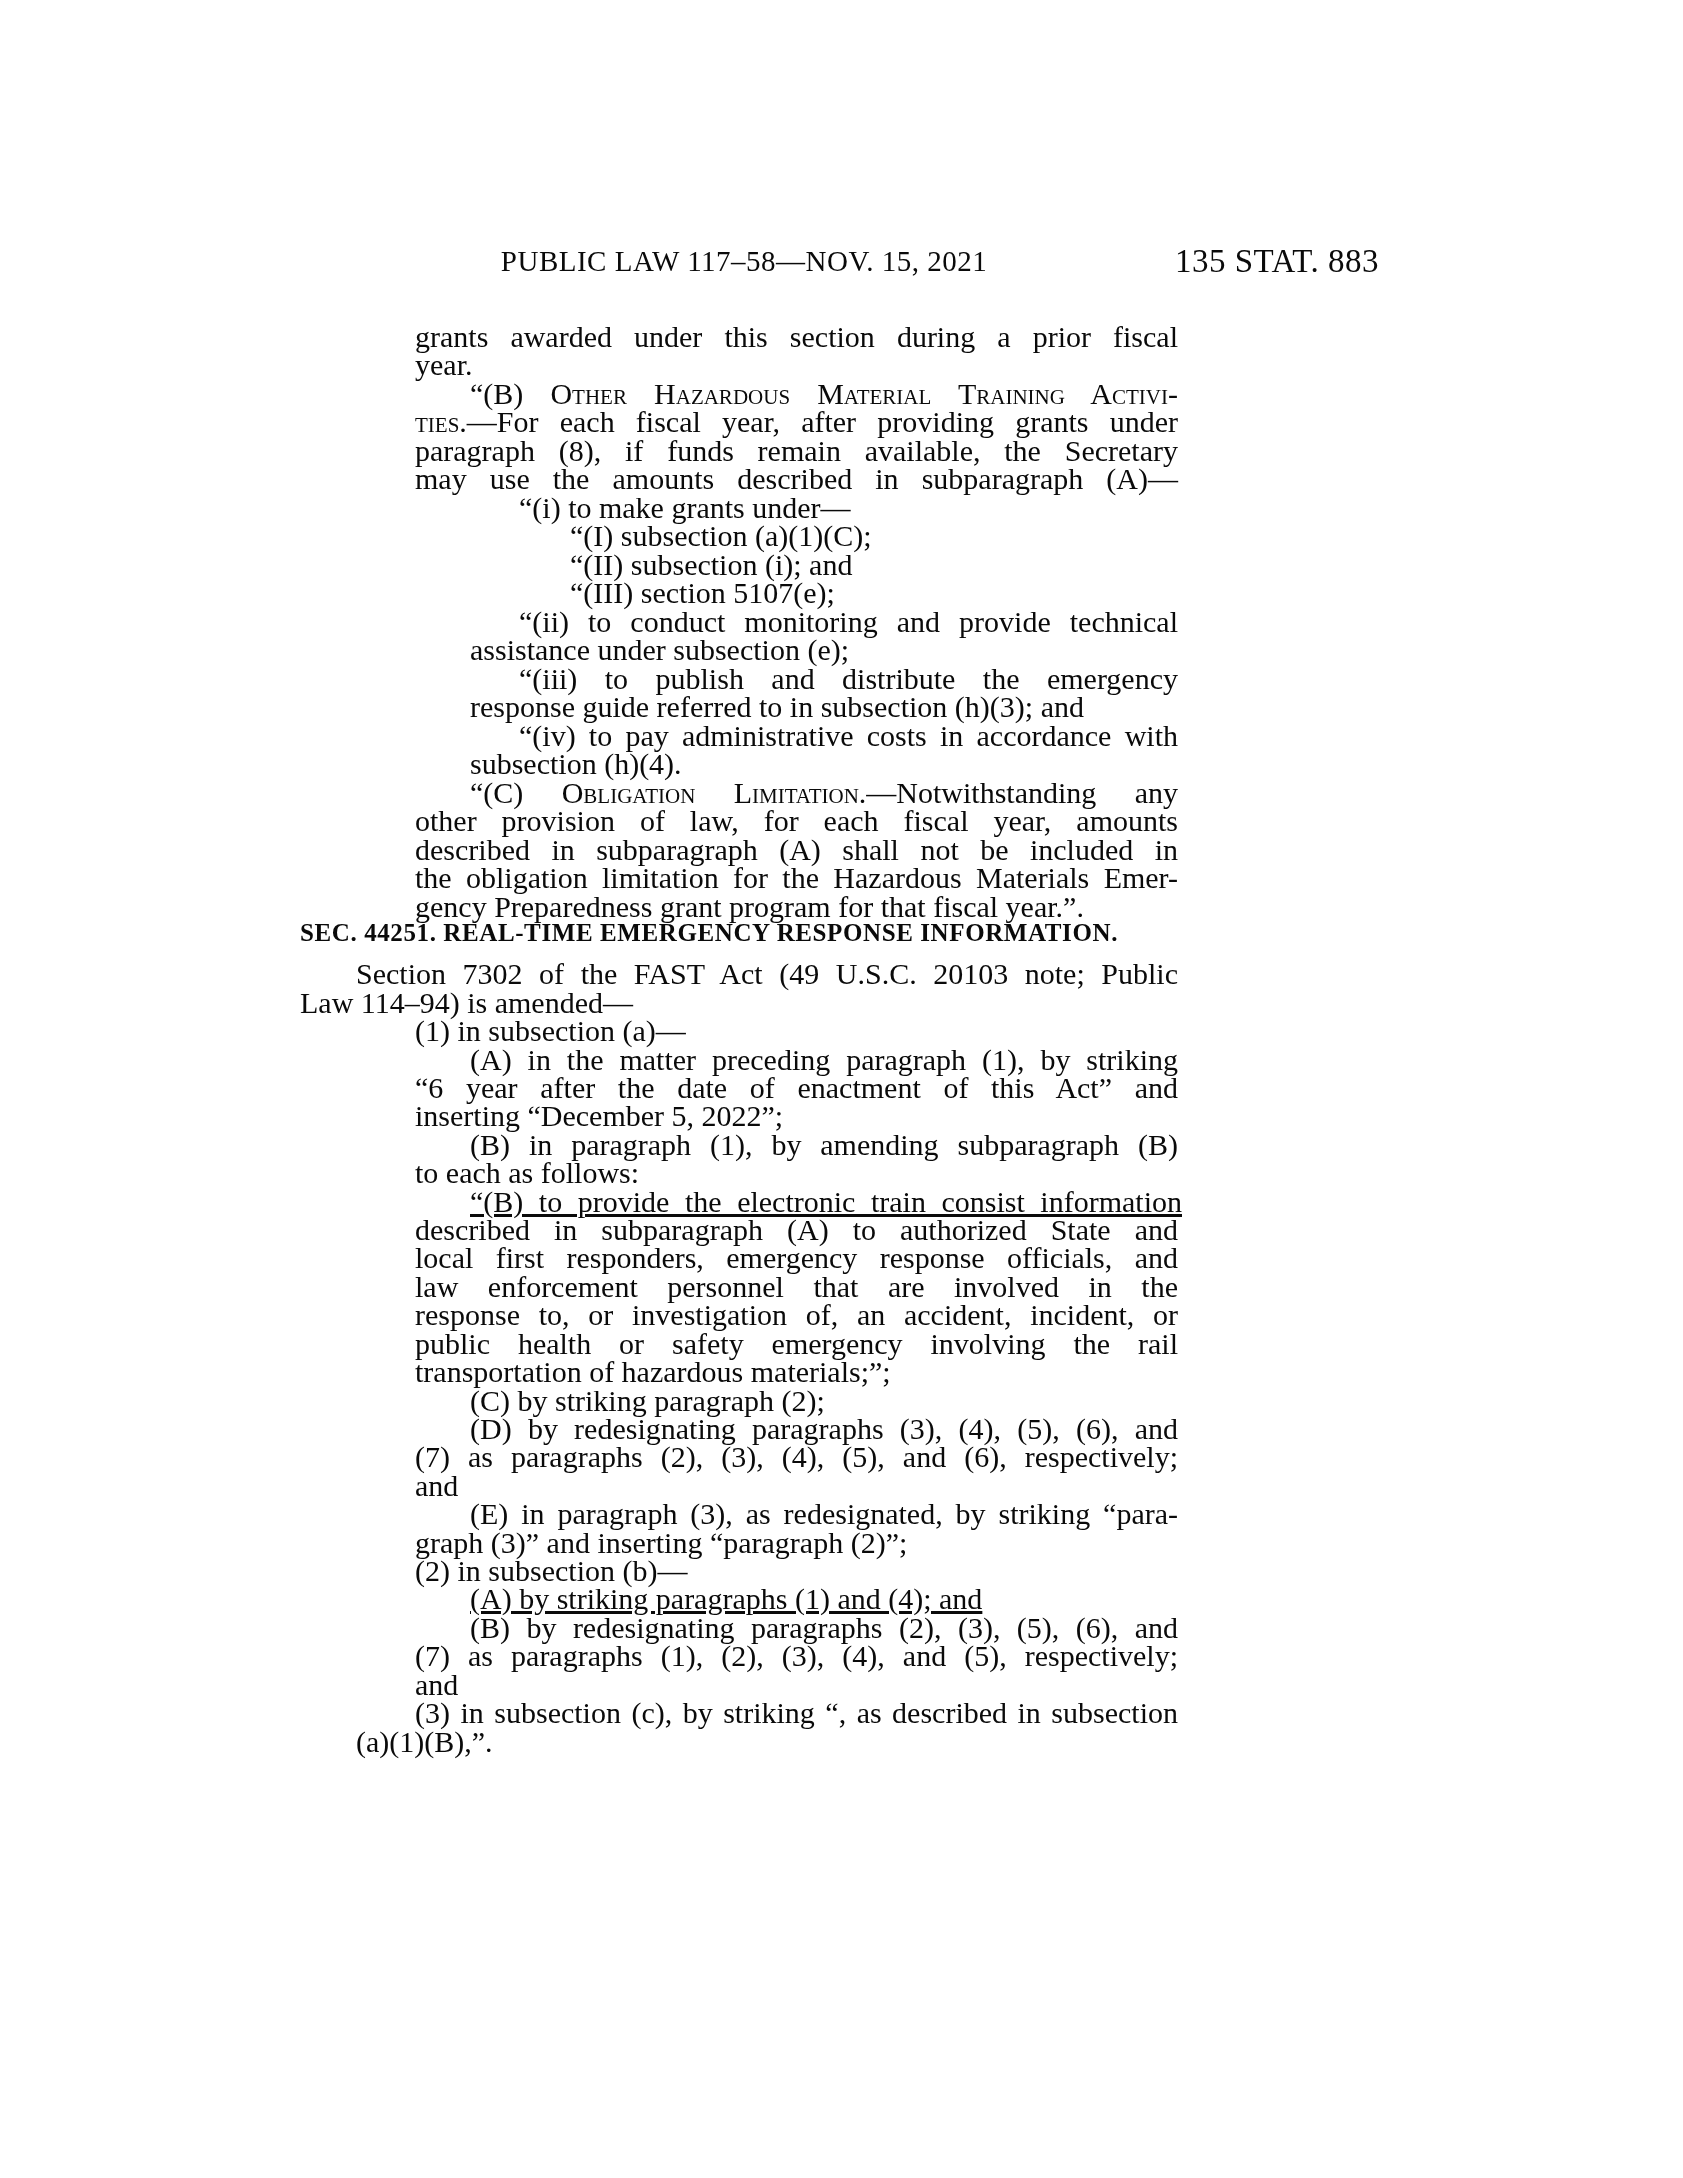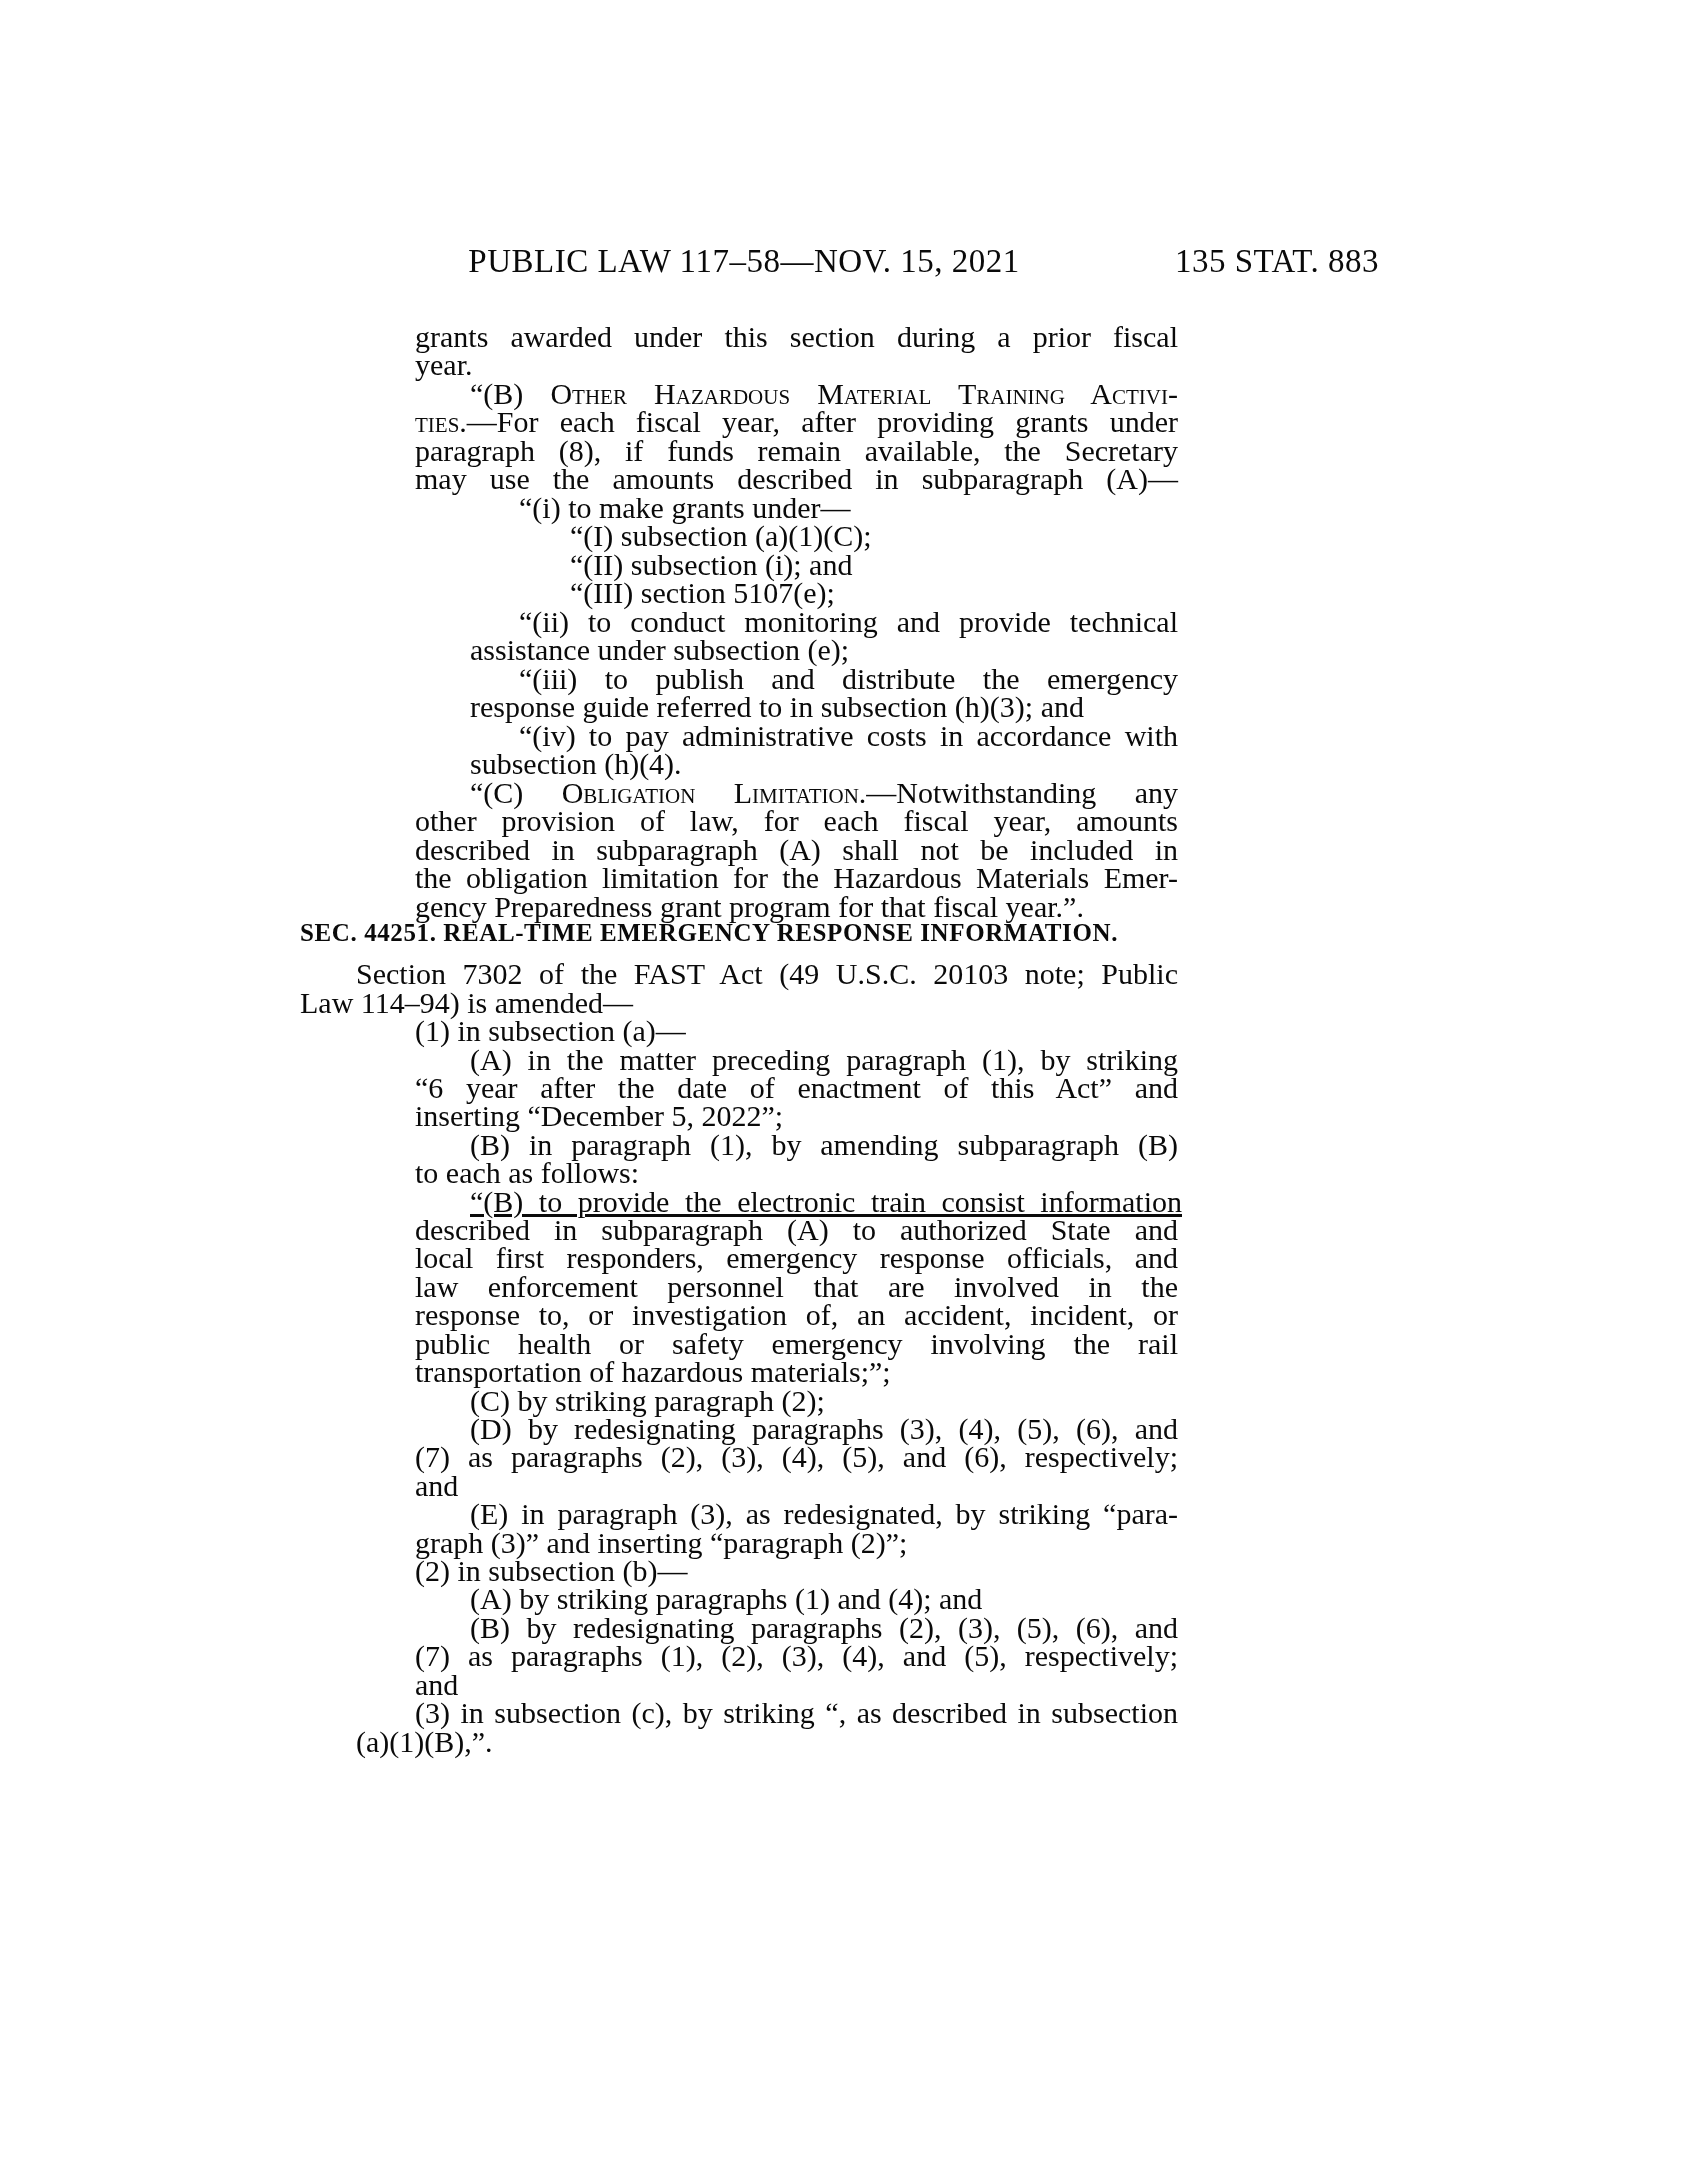--- a/index.html
+++ b/index.html
@@ -16,21 +16,21 @@
     height: 2178px;
     background: #ffffff;
     color: #0a0a0a;
     font-family: "Liberation Serif", serif;
   }
   .head-title {
     position: absolute;
     top: 245px;
     left: 744px;
     transform: translateX(-50%);
-    font-size: 33px;
+    font-size: 29px;
     line-height: 33px;
     white-space: nowrap;
     letter-spacing: 0.5px;
   }
   .head-stat {
     position: absolute;
     top: 245px;
     right: 304px;
     font-size: 33px;
     line-height: 33px;
@@ -113,21 +113,21 @@
       <div class="line j" style="top: 1300px; left: 415px; right: 505px;"><span>response to, or investigation of, an accident, incident, or</span></div>
       <div class="line j" style="top: 1329px; left: 415px; right: 505px;"><span>public health or safety emergency involving the rail</span></div>
       <div class="line" style="top: 1357px; left: 415px;"><span>transportation of hazardous materials;”;</span></div>
       <div class="line" style="top: 1386px; left: 470px;"><span>(C) by striking paragraph (2);</span></div>
       <div class="line j" style="top: 1414px; left: 470px; right: 505px;"><span>(D) by redesignating paragraphs (3), (4), (5), (6), and</span></div>
       <div class="line j" style="top: 1442px; left: 415px; right: 505px;"><span>(7) as paragraphs (2), (3), (4), (5), and (6), respectively;</span></div>
       <div class="line" style="top: 1471px; left: 415px;"><span>and</span></div>
       <div class="line j" style="top: 1499px; left: 470px; right: 505px;"><span>(E) in paragraph (3), as redesignated, by striking “para-</span></div>
       <div class="line" style="top: 1528px; left: 415px;"><span>graph (3)” and inserting “paragraph (2)”;</span></div>
       <div class="line" style="top: 1556px; left: 415px;"><span>(2) in subsection (b)—</span></div>
-      <div class="line" style="top: 1584px; left: 470px;"><span>(A) by striking paragraphs (1) and (4); and</span></div>
+      <div class="line" style="top: 1584px; left: 470px; text-decoration: underline;"><span>(A) by striking paragraphs (1) and (4); and</span></div>
       <div class="line j" style="top: 1613px; left: 470px; right: 505px;"><span>(B) by redesignating paragraphs (2), (3), (5), (6), and</span></div>
       <div class="line j" style="top: 1641px; left: 415px; right: 505px;"><span>(7) as paragraphs (1), (2), (3), (4), and (5), respectively;</span></div>
       <div class="line" style="top: 1670px; left: 415px;"><span>and</span></div>
       <div class="line j" style="top: 1698px; left: 415px; right: 505px;"><span>(3) in subsection (c), by striking “, as described in subsection</span></div>
       <div class="line" style="top: 1727px; left: 356px;"><span>(a)(1)(B),”.</span></div>
     </div>
 </div>
 
 
 </body></html>

